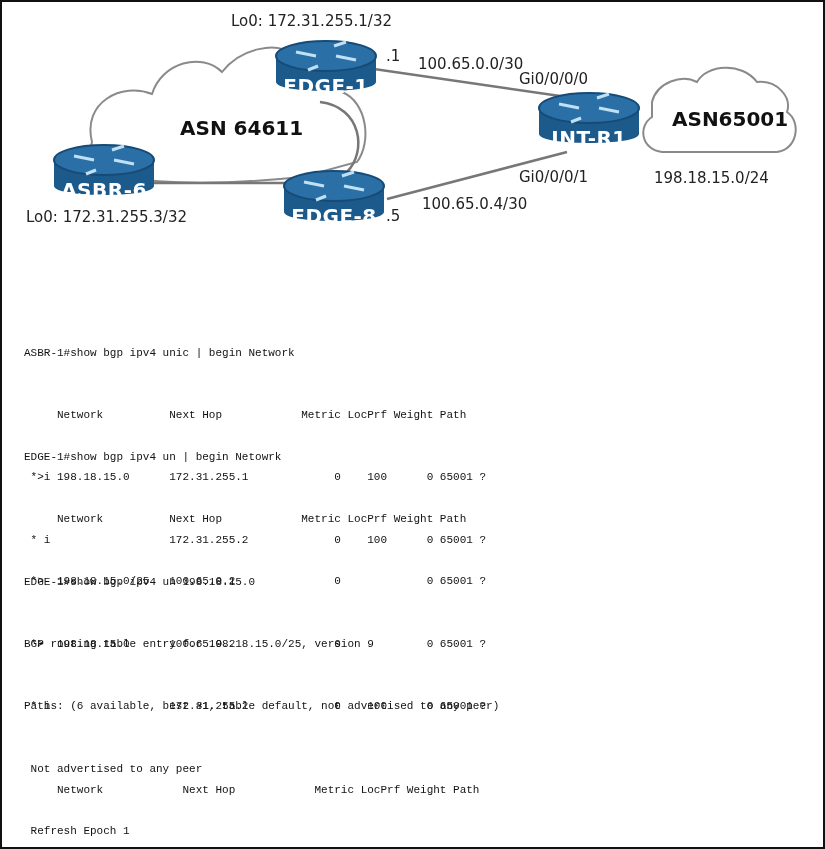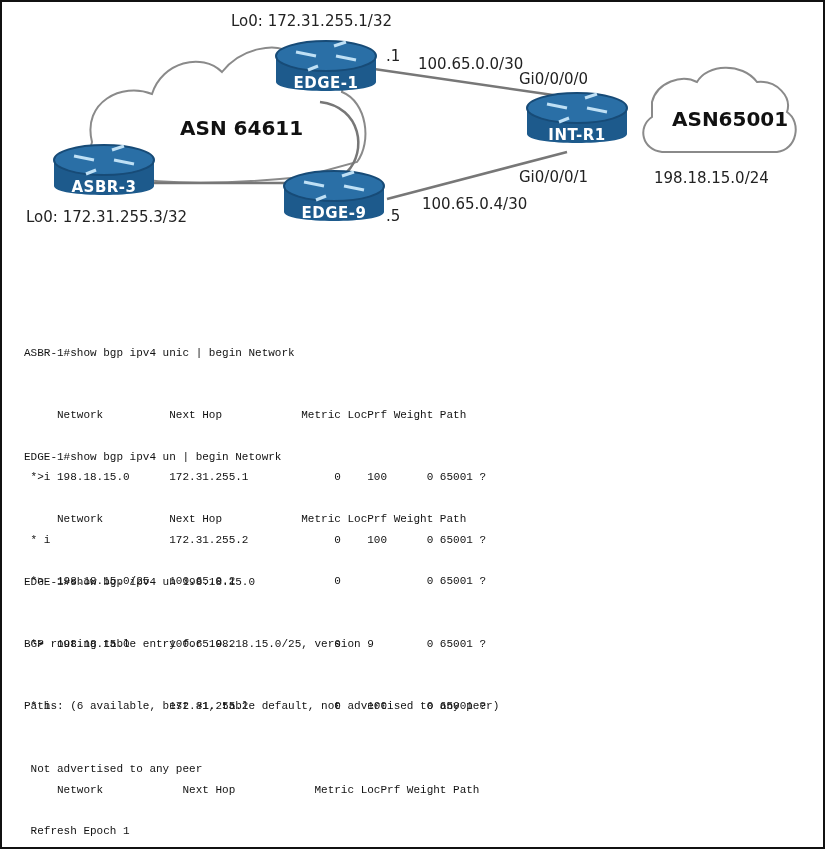--- a/index.html
+++ b/index.html
@@ -3,21 +3,21 @@
 <meta charset="utf-8">
 <style>
   html, body { margin:0; padding:0; background:#fff; }
   body { width:825px; height:849px; position:relative; overflow:hidden; }
   .frame { position:absolute; left:0; top:0; width:821px; height:845px; border:2px solid #111; background:#fff; }
   .diagram { position:absolute; left:0; top:0; width:821px; height:265px; }
   .diagram svg { position:absolute; left:0; top:0; }
   .lbl { position:absolute; font-family:"DejaVu Sans", sans-serif; font-size:15px; color:#222; white-space:nowrap; }
   .asn { position:absolute; font-family:"DejaVu Sans", sans-serif; font-size:20px; font-weight:bold; color:#111; white-space:nowrap; }
   .router { position:absolute; width:104px; height:62px; }
-  .router-name { position:absolute; left:0; width:100%; top:36px; text-align:center; font-family:"DejaVu Sans", sans-serif; font-weight:bold; font-size:15px; color:#fff; letter-spacing:0.5px; }
+  .router-name { position:absolute; left:0; width:100%; top:36px; text-align:center; font-family:"DejaVu Sans", sans-serif; font-weight:bold; font-size:20px; color:#fff; letter-spacing:0.5px; }
   .cli { position:absolute; left:22px; font-family:"Liberation Mono", "DejaVu Sans Mono", monospace; font-size:11px; line-height:20.8px; color:#111; white-space:pre; margin:0; }
   .cli .line { display:block; height:20.8px; }
 </style>
 </head>
 <body>
 
 <div class="frame">
 
   <div class="diagram">
     <svg width="821" height="265" viewBox="0 0 821 265">
@@ -62,38 +62,38 @@
       <svg width="104" height="62" viewBox="0 0 104 62">
         <path d="M2,18 L2,44 C2,56 102,56 102,44 L102,18 Z" fill="#1d5a8c"></path>
         <ellipse cx="52" cy="18" rx="50" ry="15" fill="#2a6fa6" stroke="#174b77" stroke-width="2"></ellipse>
         <g stroke="#bfe0f5" stroke-width="3" fill="none">
           <line x1="22" y1="14" x2="42" y2="18"></line>
             <line x1="82" y1="22" x2="62" y2="18"></line>
           <line x1="60" y1="8" x2="72" y2="4"></line>
             <line x1="44" y1="28" x2="34" y2="32"></line>
         </g>
       </svg>
-      <div class="router-name">ASBR-3</div>
+      <div class="router-name">ASBR-6</div>
     </div>
 
     <div class="router" style="left:280px;top:166px;">
       <svg width="104" height="62" viewBox="0 0 104 62">
         <path d="M2,18 L2,44 C2,56 102,56 102,44 L102,18 Z" fill="#1d5a8c"></path>
         <ellipse cx="52" cy="18" rx="50" ry="15" fill="#2a6fa6" stroke="#174b77" stroke-width="2"></ellipse>
         <g stroke="#bfe0f5" stroke-width="3" fill="none">
           <line x1="22" y1="14" x2="42" y2="18"></line>
             <line x1="82" y1="22" x2="62" y2="18"></line>
           <line x1="60" y1="8" x2="72" y2="4"></line>
             <line x1="44" y1="28" x2="34" y2="32"></line>
         </g>
       </svg>
-      <div class="router-name">EDGE-9</div>
+      <div class="router-name">EDGE-8</div>
     </div>
 
-    <div class="router" style="left:523px;top:88px;">
+    <div class="router" style="left:535px;top:88px;">
       <svg width="104" height="62" viewBox="0 0 104 62">
         <path d="M2,18 L2,44 C2,56 102,56 102,44 L102,18 Z" fill="#1d5a8c"></path>
         <ellipse cx="52" cy="18" rx="50" ry="15" fill="#2a6fa6" stroke="#174b77" stroke-width="2"></ellipse>
         <g stroke="#bfe0f5" stroke-width="3" fill="none">
           <line x1="22" y1="14" x2="42" y2="18"></line>
             <line x1="82" y1="22" x2="62" y2="18"></line>
           <line x1="60" y1="8" x2="72" y2="4"></line>
             <line x1="44" y1="28" x2="34" y2="32"></line>
         </g>
       </svg>

